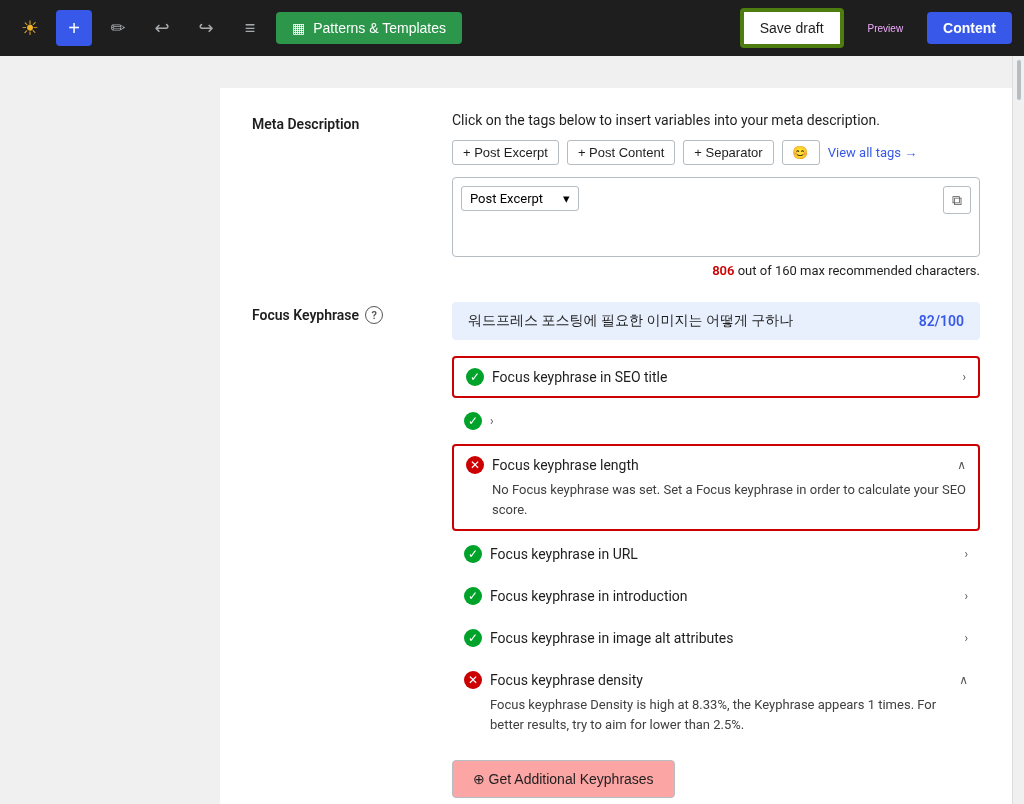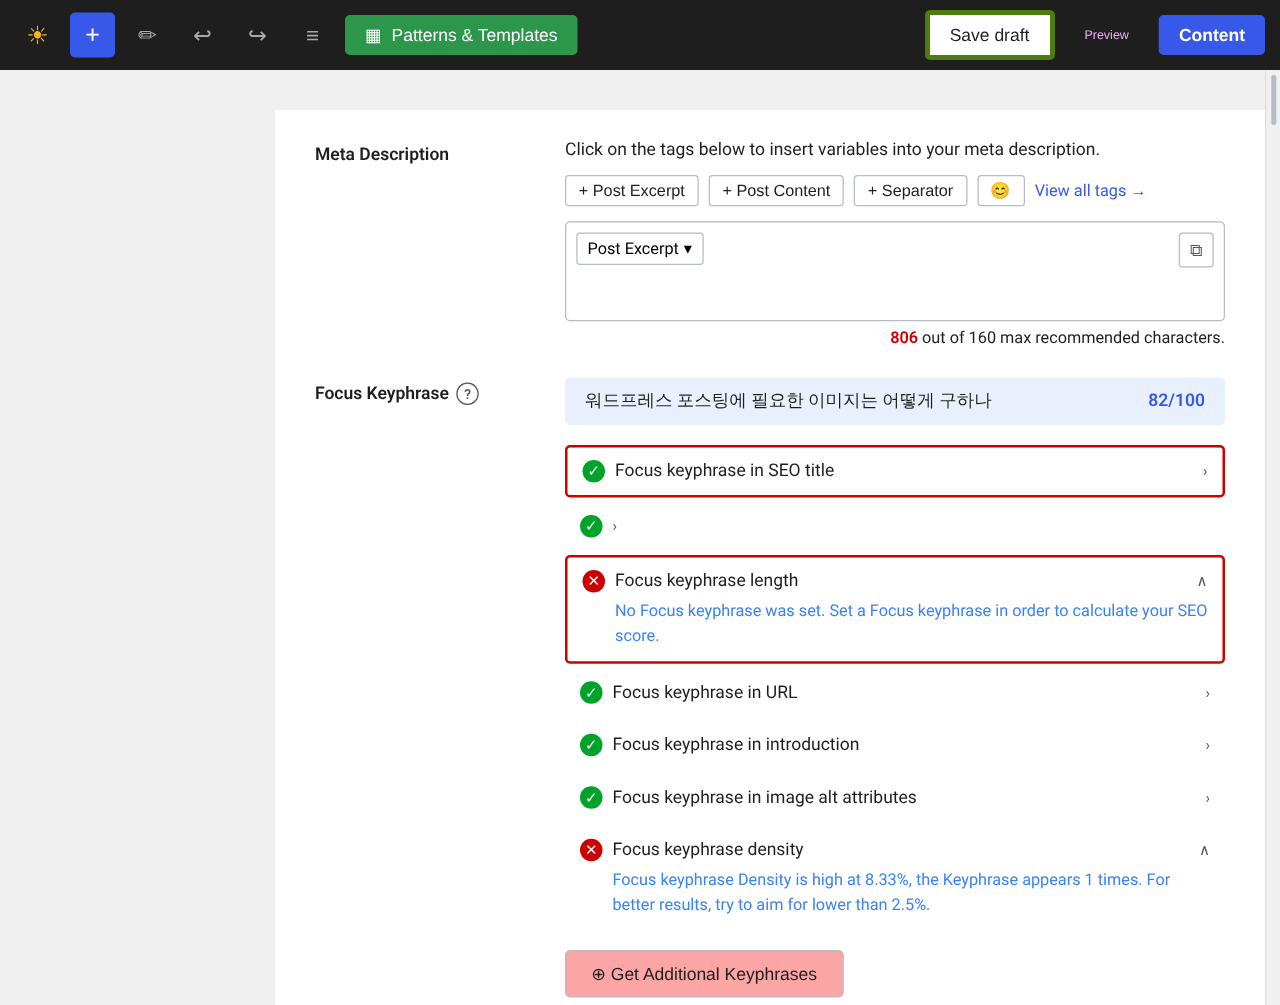--- a/index.html
+++ b/index.html
@@ -159,21 +159,21 @@
       min-height: 80px;
     }
     .meta-excerpt-row {
       display: flex; align-items: center; gap: 6px;
     }
     .excerpt-dropdown {
       border: 1px solid #b5bcc2;
       border-radius: 3px;
       padding: 4px 8px;
       font-size: 13px;
-      display: flex; align-items: center; gap: 4px;
+      display: flex; align-items: center; gap: 20px;
       cursor: pointer;
       background: white;
     }
     .copy-icon-btn {
       position: absolute; top: 8px; right: 8px;
       width: 28px; height: 28px;
       border: 1px solid #b5bcc2;
       border-radius: 3px;
       background: white;
       cursor: pointer;
@@ -233,21 +233,21 @@
       font-size: 14px;
       color: #1e1e1e;
       flex: 1;
     }
     .check-arrow {
       color: #555;
       font-size: 12px;
     }
     .check-detail {
       font-size: 13px;
-      color: #3b82f6;
+      color: #404040;
       margin-top: 6px;
       margin-left: 26px;
       line-height: 1.5;
     }
 
     
     .get-keyphrases-btn {
       display: flex; align-items: center; gap: 8px;
       border: 1px solid #b5bcc2;
       background: #fca5a5;

